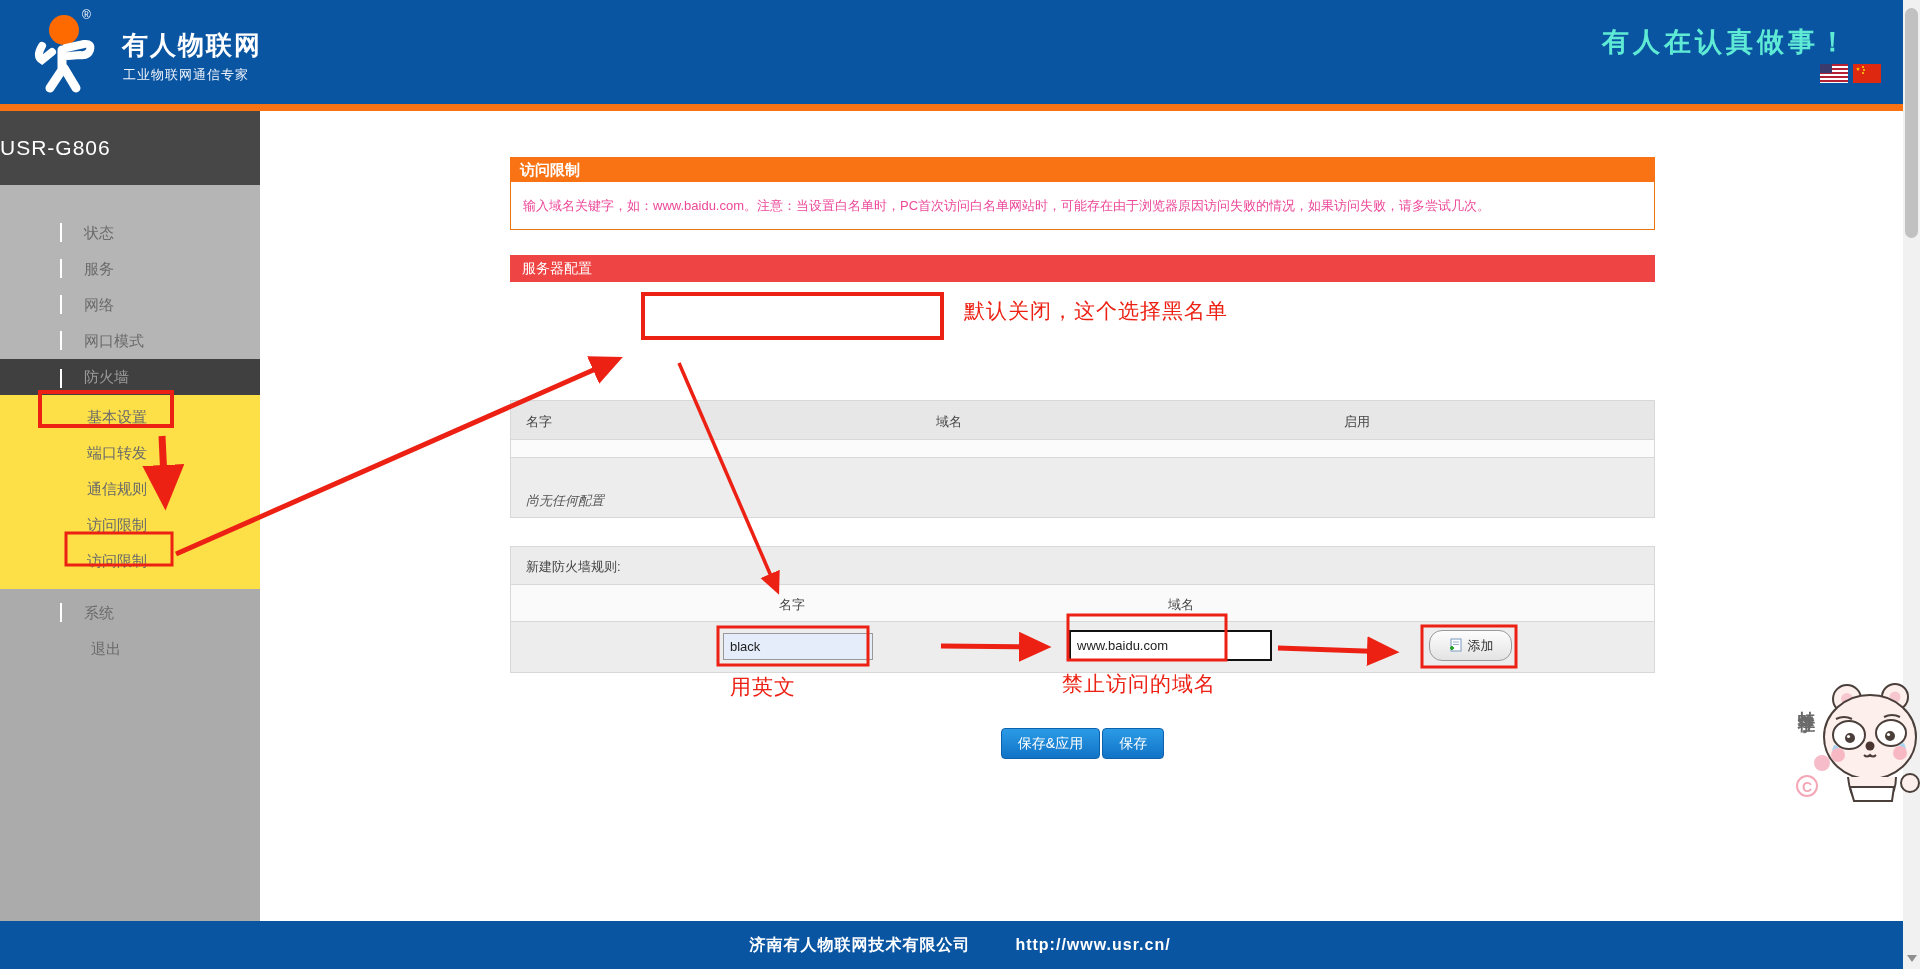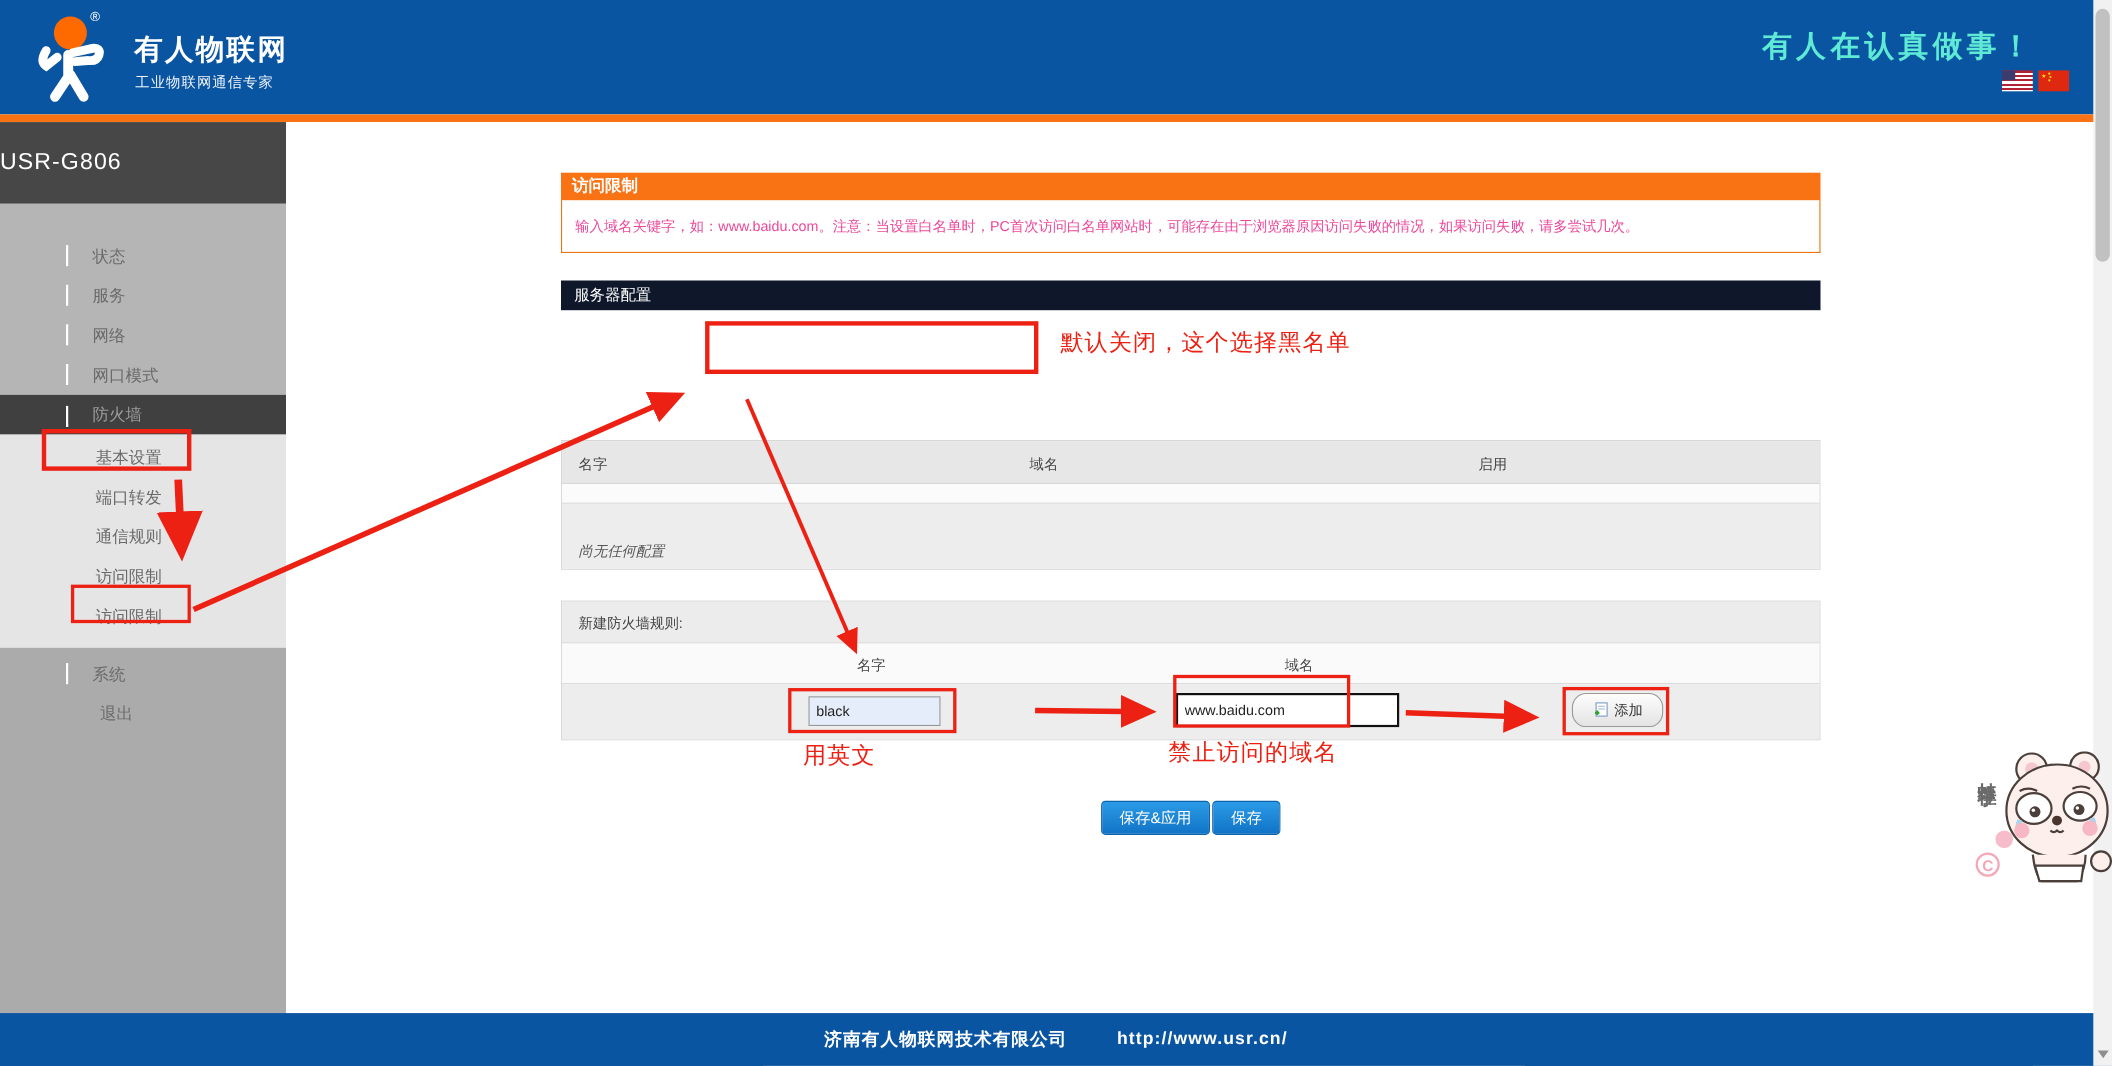--- a/index.html
+++ b/index.html
@@ -26,50 +26,50 @@
   
   .sidebar { position:absolute; left:0; top:111px; width:260px; height:810px; background:#b5b5b5; }
   .device-block { height:74px; background:#474747; display:flex; align-items:center; justify-content:flex-start; }
   .device-title { color:#fff; font-size:21px; letter-spacing:1px; }
   .nav-spacer { height:30px; }
   .nav-item { height:36px; display:flex; align-items:center; color:#6b6b6b; font-size:15px; cursor:pointer; }
   .nav-item .chev { margin-left:60px; margin-right:22px; }
   .chev-right { width:9px; height:9px; border-top:2px solid #fff; border-right:2px solid #fff; transform:rotate(45deg); }
   .chev-down { width:9px; height:9px; border-left:2px solid #fff; border-bottom:2px solid #fff; transform:rotate(-45deg); margin-top:-4px; }
   .nav-firewall { background:#404040; color:#9b9b9b; }
-  .submenu { background:#e5e5e5; padding:4px 0 10px 0; }
+  .submenu { background:#fde047; padding:4px 0 10px 0; }
   .sub-item { height:36px; line-height:36px; padding-left:87px; color:#6a6a6a; font-size:15px; cursor:pointer; }
   .nav-bottom { background:#ababab; height:520px; padding-top:6px; }
   .no-chev { padding-left:91px; }
 
   
   .content { position:absolute; left:260px; top:111px; width:1643px; height:810px; background:#fff; }
   .panel { position:absolute; left:250px; top:46px; width:1145px; }
   .panel-titlebar { height:25px; background:#f97314; color:#fff; font-size:15px; font-weight:bold; line-height:25px; padding-left:10px; }
   .notice-box { border:1px solid #e87511; border-top:none; padding:15px 28px 14px 12px; font-size:13px; color:#ec4899; }
-  .section-bar { margin-top:25px; height:27px; background:#0f172a; color:#fff; font-size:14px; line-height:27px; padding-left:12px; }
+  .section-bar { margin-top:25px; height:27px; background:#ef4444; color:#fff; font-size:14px; line-height:27px; padding-left:12px; }
   .mode-label { position:absolute; left:152px; top:151px; font-size:14px; color:#333; }
   .mode-select { position:absolute; left:181px; top:143px; width:214px; height:33px; background:#fff; border:1px solid #a9a9a9; font-size:13px; color:#222; display:flex; align-items:center; padding:0 10px; cursor:pointer; }
   .mode-select .sel-chev { position:absolute; right:12px; top:12px; width:8px; height:8px; border-left:2px solid #444; border-bottom:2px solid #444; transform:rotate(-45deg); }
   .mode-select { top:auto; }
   .form-row { position:relative; height:118px; }
   .abs-cell { position:absolute; top:12px; }
   .blank-row { height:18px; background:#fbfbfb; }
   .empty-row { height:59px; background:#ededed; }
   .empty-text { font-style:italic; color:#555; padding-left:15px; }
 
   .tbl { width:100%; border:1px solid #d8d8d8; font-size:13px; color:#444; }
   .trow { position:relative; border-bottom:1px solid #d8d8d8; }
   .trow:last-child { border-bottom:none; }
 
   .btn-row { margin-top:55px; display:flex; justify-content:center; gap:2px; }
   .blue-btn { height:31px; padding:0 16px; background:linear-gradient(#2b9be6,#1173c6); border:1px solid #0e62ad; border-radius:4px; color:#fff; font-size:14px; cursor:pointer; font-family:inherit; }
 
   .ipt { border:1px solid #999; height:27px; font-size:13px; padding:0 6px; font-family:inherit; color:#222; }
-  .ipt-name { position:absolute; left:212px; top:11px; width:120px; background:#e4edf9;margin-left:12px; }
+  .ipt-name { position:absolute; left:212px; top:11px; width:150px; background:#e4edf9; }
   .ipt-domain { position:absolute; left:558px; top:8px; width:203px; height:31px; border:2px solid #111; background:#fff; }
   .add-btn { position:absolute; left:918px; top:8px; width:83px; height:31px; background:linear-gradient(#fdfdfd,#e3e3e3); border:1px solid #9a9a9a; border-radius:13px; font-size:13px; color:#333; display:flex; align-items:center; justify-content:center; gap:5px; cursor:pointer; font-family:inherit; }
 
   
   .footer { position:absolute; left:0; bottom:0; width:1920px; height:48px; background:#0a55a2; display:flex; align-items:center; justify-content:center; gap:45px; }
   .footer div, .footer a { color:#fff; font-size:16px; font-weight:bold; letter-spacing:1px; text-decoration:none; }
 
   
   .scrollbar { position:absolute; right:0; top:0; width:17px; height:969px; background:#f1f1f1; z-index:60; }
   .sb-thumb { position:absolute; left:2px; top:8px; width:13px; height:230px; background:#c1c1c1; border-radius:7px; }

